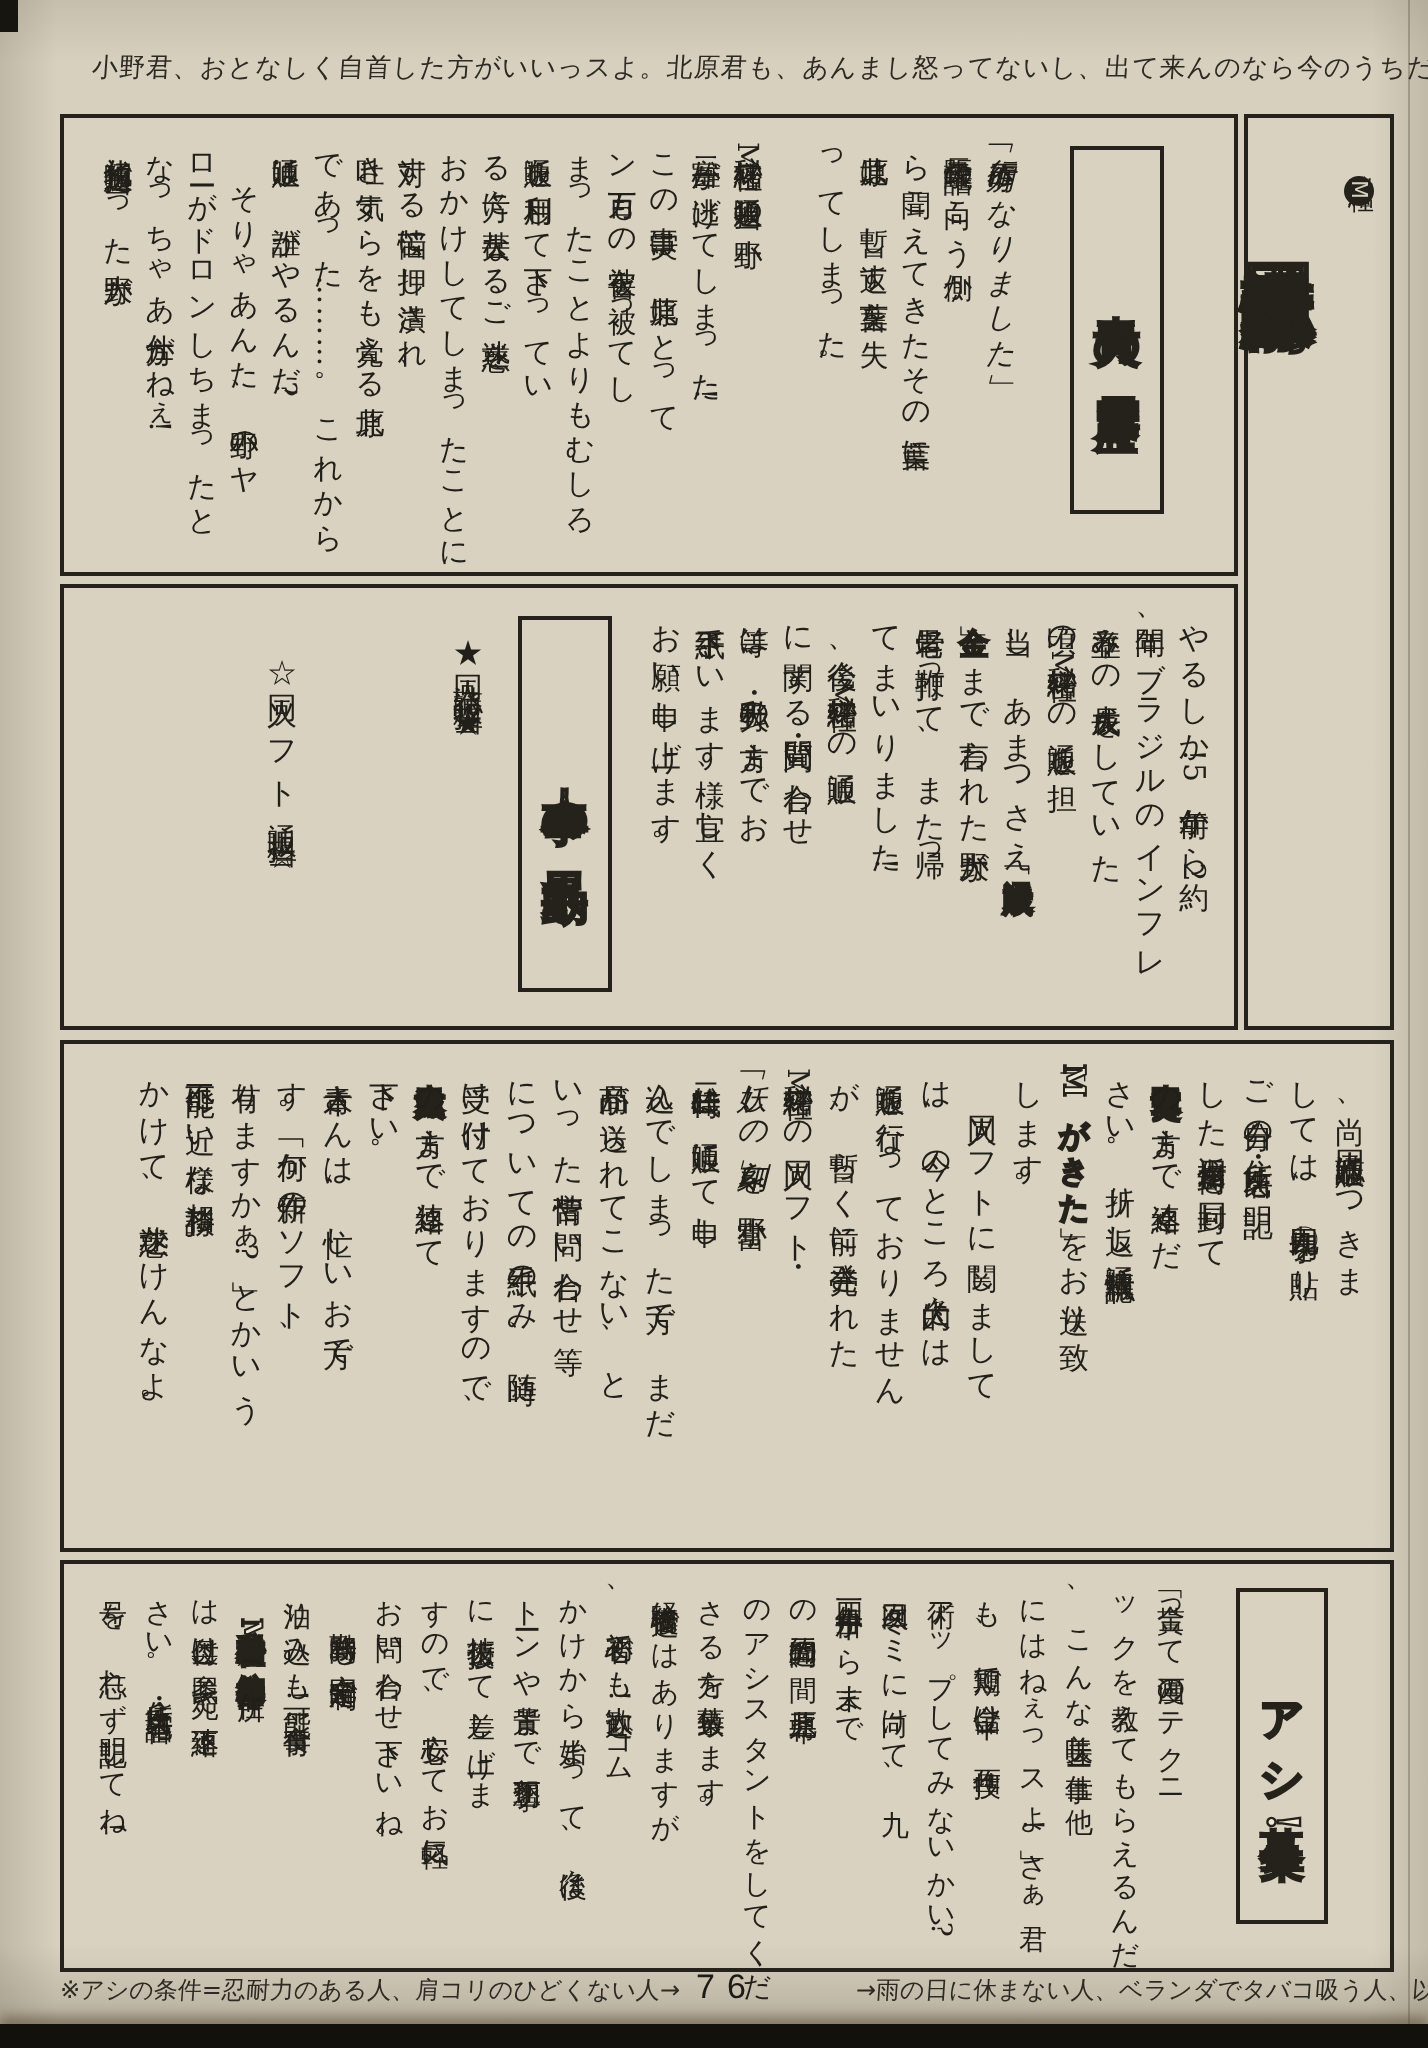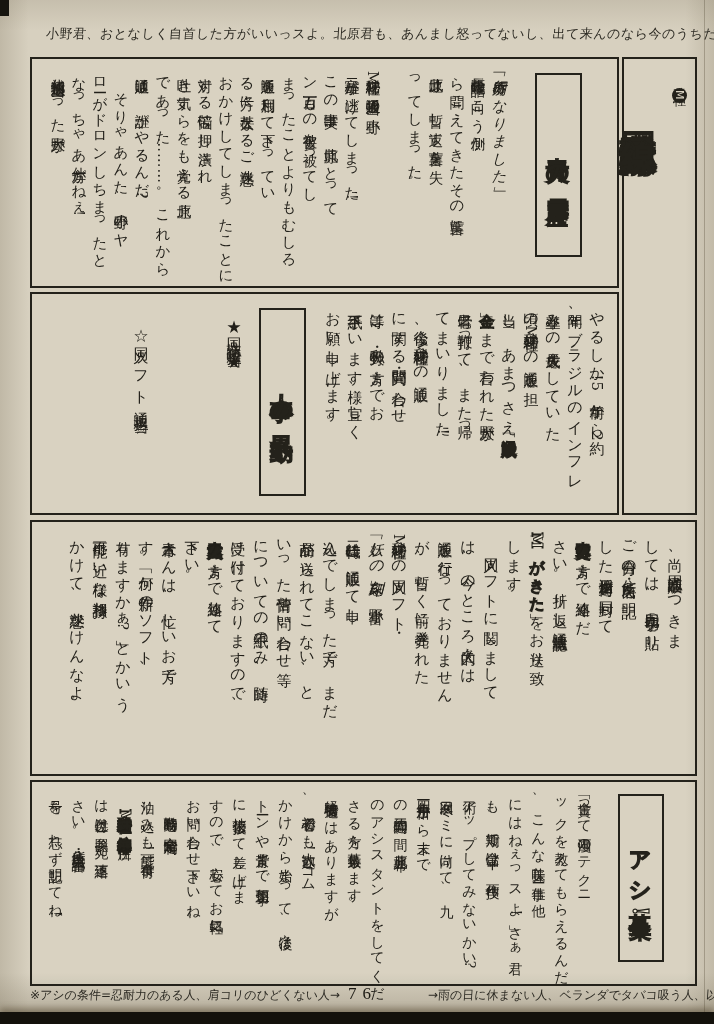--- a/index.html
+++ b/index.html
@@ -79,21 +79,21 @@
 
   
   .outline-inline{color:#eee8d6;-webkit-text-stroke:1px #24221b;font-weight:700;}
   .em-italic{font-style:italic;}
 
   
   .footer{position:absolute;left:30px;top:984px;width:670px;height:22px;
     font-family:"DejaVu Sans","Liberation Sans",sans-serif;color:#2c2a23;}
   .f-left{position:absolute;left:0;top:3px;font-size:12px;transform:skewX(-4deg);white-space:nowrap;}
   .f-num{position:absolute;left:318px;top:0;font-size:17px;letter-spacing:6px;
-    font-family:Liberation Serif, serif;color:#1c1a14;}
+    font-family:Liberation Sans, sans-serif;color:#1c1a14;}
   .f-right{position:absolute;left:398px;top:3px;font-size:12px;transform:skewX(-4deg);white-space:nowrap;}
 </style>
 </head>
 <body>
 
 <div class="page">
 
   <div class="corner-mark"></div>
   <div class="edge-line"></div>
 

